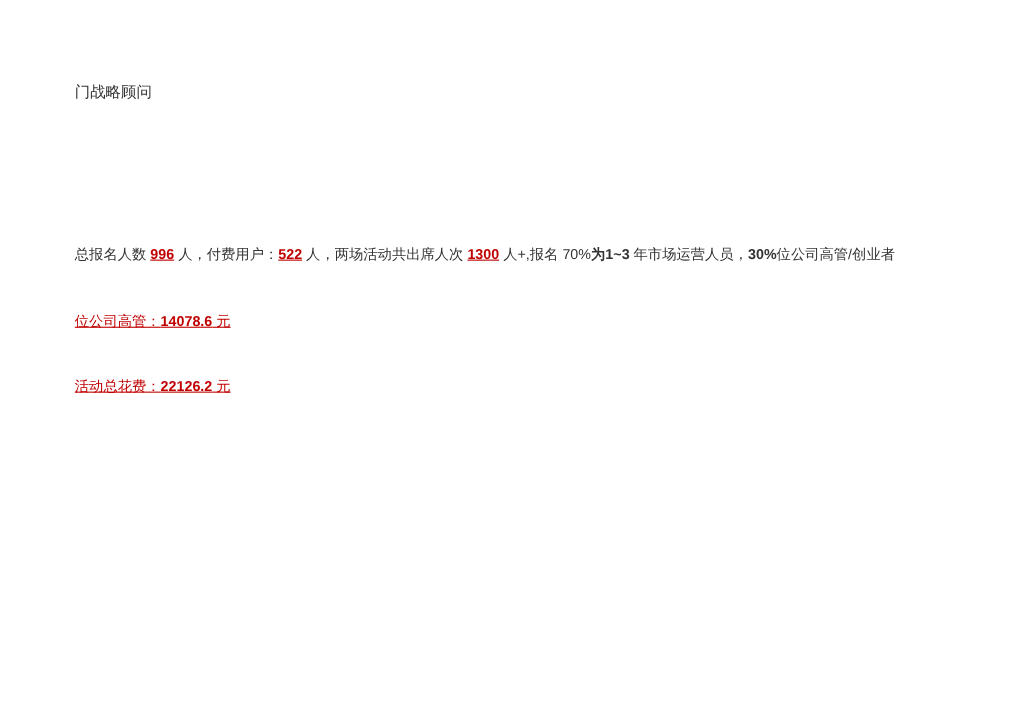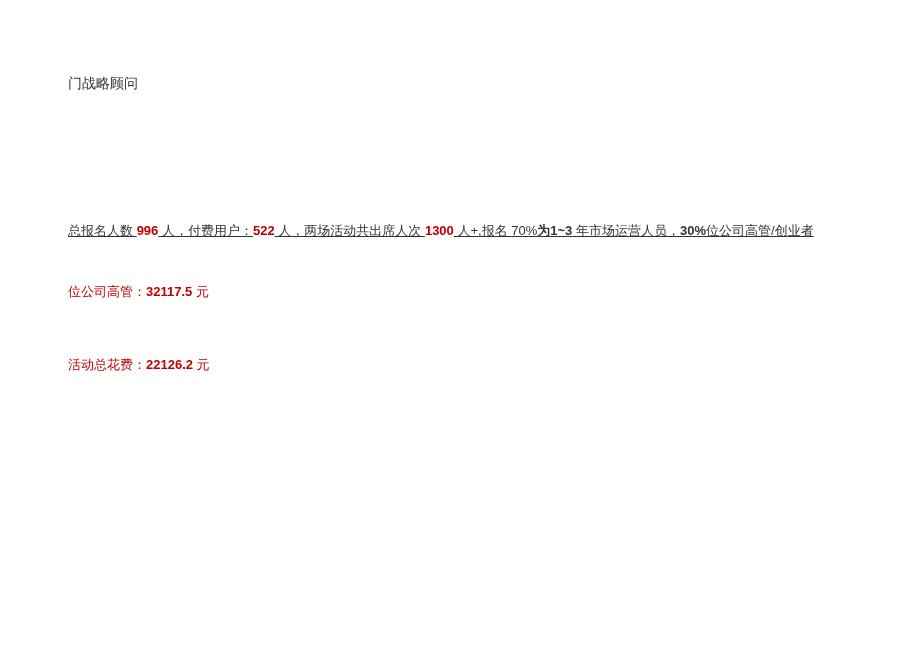--- a/index.html
+++ b/index.html
@@ -24,44 +24,44 @@
     }
     .stats-line {
       margin-top: 127px;
       font-size: 13px;
     }
     .income-line {
       margin-top: 40px;
       font-size: 13px;
     }
     .expense-line {
-      margin-top: 52px;
+      margin-top: 38px;
       font-size: 13px;
     }
     .red {
       color: #c00000;
+      text-decoration: underline;
     }
     .bold {
       font-weight: bold;
     }
     .black {
       color: #333333;
-      text-decoration: underline;
     }
   </style>
 </head>
 <body>
 
 <div class="title-line">
   <span>门战略顾问</span>
 </div>
 
 <div class="stats-line">
   <span class="black">总报名人数 </span><span class="red bold">996</span><span class="black"> 人</span><span class="black">，付费用户：</span><span class="red bold">522</span><span class="black"> 人</span><span class="black">，两场活动共出席人次 </span><span class="red bold">1300</span><span class="black"> 人+,报名 </span><span class="black">70%</span><span class="black bold">为</span><span class="black bold">1~3</span><span class="black"> 年市场运营人员，</span><span class="black bold">30%</span><span class="black">位公司高管/创业者</span>
 </div>
 
 <div class="income-line red">
-  <span>位公司高管：</span><span class="bold">32117.5</span><span> 元</span>
+  <span>位公司高管：</span><span class="bold">14078.6</span><span> 元</span>
 </div>
 
 <div class="expense-line red">
   <span>活动总花费：</span><span class="bold">22126.2</span><span> 元</span>
 </div>
 
 </body></html>

